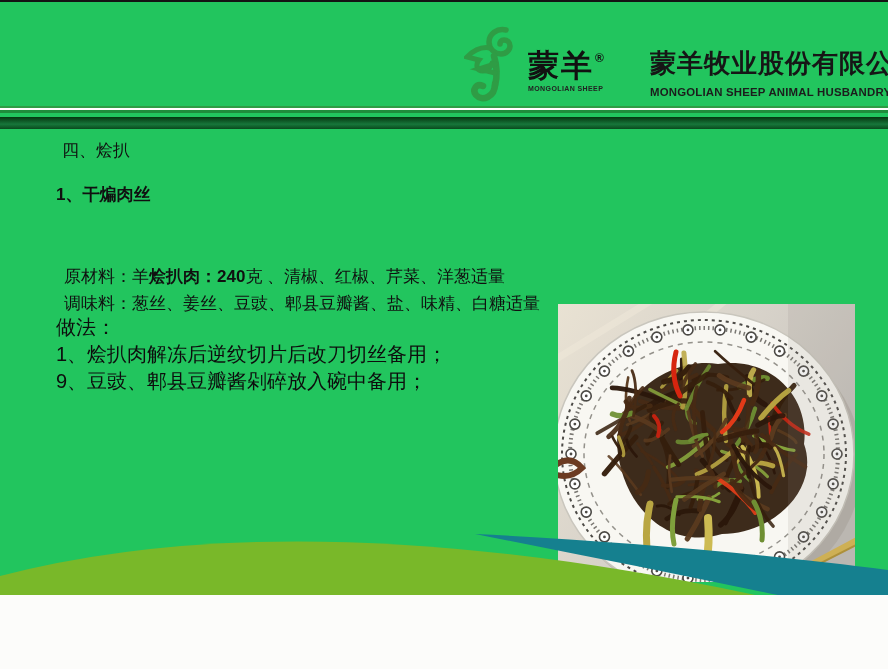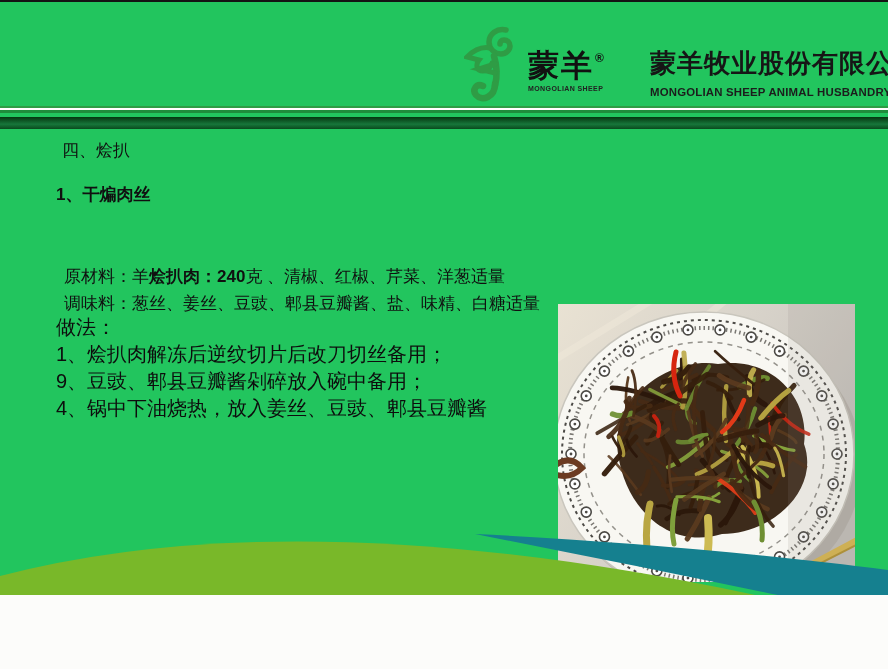--- a/index.html
+++ b/index.html
@@ -82,21 +82,20 @@
 
   <div class="ingredients">
     <div><span>原材料：羊</span><b>烩扒肉：240</b><span>克 、清椒、红椒、芹菜、洋葱适量</span></div>
     <div>调味料：葱丝、姜丝、豆豉、郫县豆瓣酱、盐、味精、白糖适量</div>
   </div>
 
   <div class="method">
     <div>做法：</div>
     <div>1、烩扒肉解冻后逆纹切片后改刀切丝备用；</div>
     <div>9、豆豉、郫县豆瓣酱剁碎放入碗中备用；</div>
-    <div>4、锅中下油烧热，放入姜丝、豆豉、郫县豆瓣酱</div>
   </div>
 
   <div class="photo">
     <svg id="food-svg" width="297" height="278" viewBox="0 0 297 278" xmlns="http://www.w3.org/2000/svg">
       <defs>
         <linearGradient id="tableGrad" x1="0" y1="0" x2="1" y2="0.6">
           <stop offset="0" stop-color="#e9e2d3"></stop>
           <stop offset="0.5" stop-color="#d8d3ca"></stop>
           <stop offset="1" stop-color="#c3bfba"></stop>
         </linearGradient>

